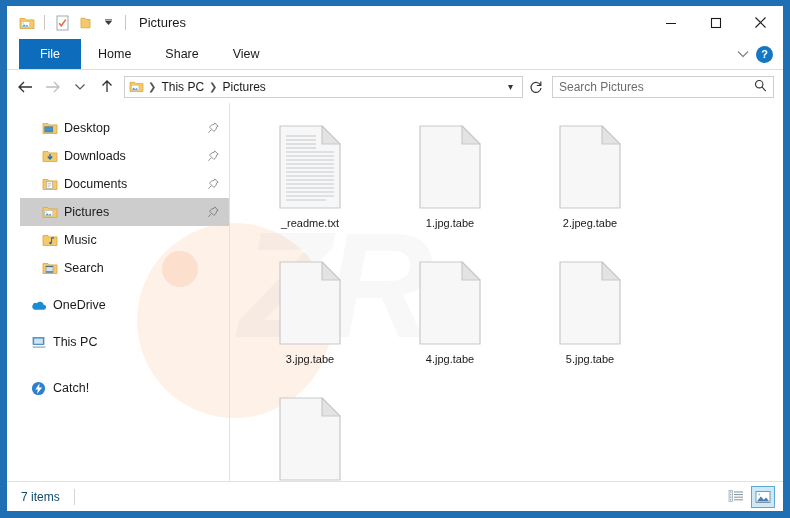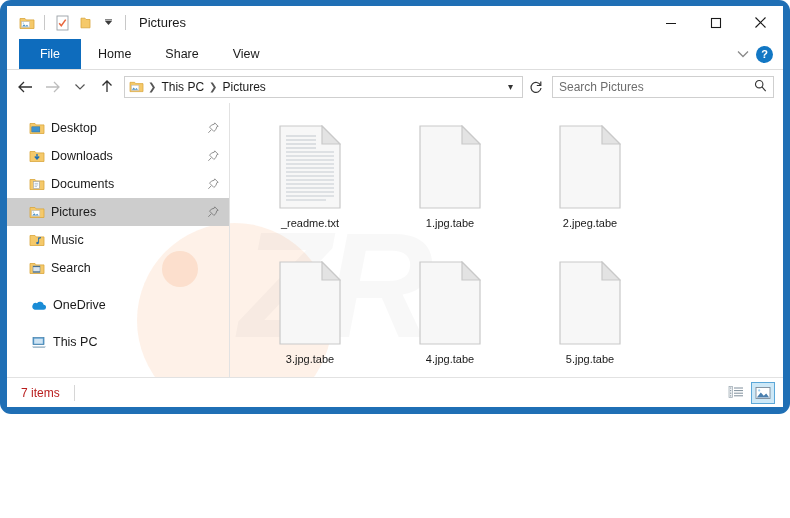--- a/index.html
+++ b/index.html
@@ -6,24 +6,24 @@
   html, body {
     width: 790px; height: 518px;
     font-family: "Liberation Sans", sans-serif;
     background: #ffffff;
     overflow: hidden;
   }
 
   
   .window {
     position: relative;
-    width: 790px; height: 414px;
+    width: 790px; height: 518px;
     background: #1f6fb5;
     padding: 6px 7px 7px 7px;
-    display: flex; flex-direction: column; border-radius: 11px;
+    display: flex; flex-direction: column;
   }
   .frame-inner {
     position: relative;
     flex: 1;
     background: #ffffff;
     display: flex; flex-direction: column;
     overflow: hidden;
   }
 
   
@@ -189,21 +189,21 @@
     display: flex; align-items: center;
     font-size: 12.5px; color: #1a1a1a;
     padding-right: 10px;
     position: relative;
   }
   .nav-item.selected { background: #cdcdcd; }
   .nav-ico { width: 19px; display: flex; align-items: center; justify-content: center; flex: none; }
   .nav-label { margin-left: 5px; white-space: nowrap; }
   .nav-pin { margin-left: auto; display: flex; align-items: center; }
   .lvl0 { padding-left: 22px; }
-  .lvl1 { padding-left: 20px; }
+  .lvl1 { padding-left: 20px; margin-left: 13px; }
   .nav-gap { height: 9px; }
 
   .content {
     flex: 1;
     position: relative;
     padding: 14px 0 0 10px;
     overflow: hidden;
     z-index: 3;
   }
   .grid {
@@ -229,21 +229,21 @@
   .statusbar {
     height: 30px;
     border-top: 1px solid #e2e2e2;
     display: flex; align-items: center;
     padding: 0 8px 0 14px;
     background: #ffffff;
     flex: none;
     position: relative;
     z-index: 5;
   }
-  .status-text { font-size: 12px; color: #b91c1c; }
+  .status-text { font-size: 12px; color: #0c4a6e; }
   .status-sep { width: 1px; height: 16px; background: #d6d6d6; margin-left: 14px; }
   .viewbtns { margin-left: auto; display: flex; align-items: center; gap: 3px; }
   .viewbtn {
     width: 24px; height: 22px;
     display: flex; align-items: center; justify-content: center;
   }
   .viewbtn.active {
     background: #cde8f7;
     border: 1px solid #5ba7d8;
   }

